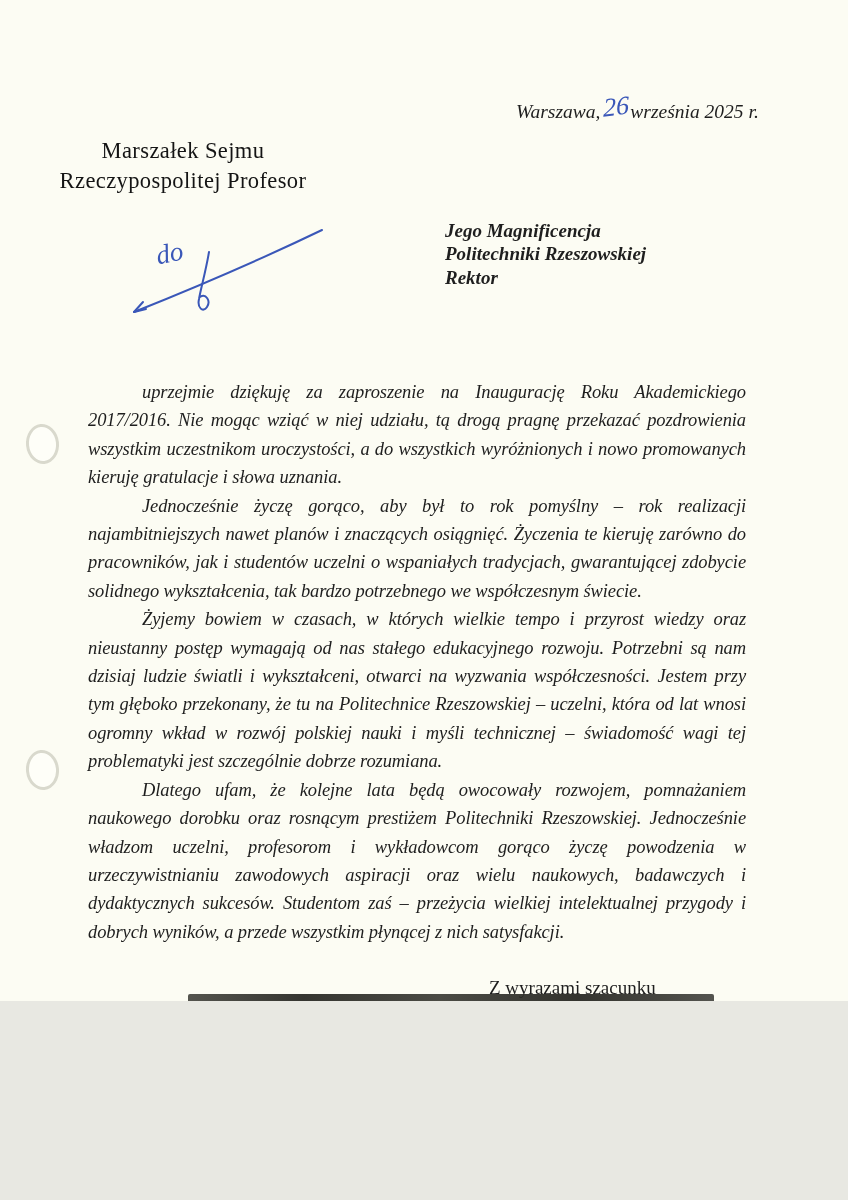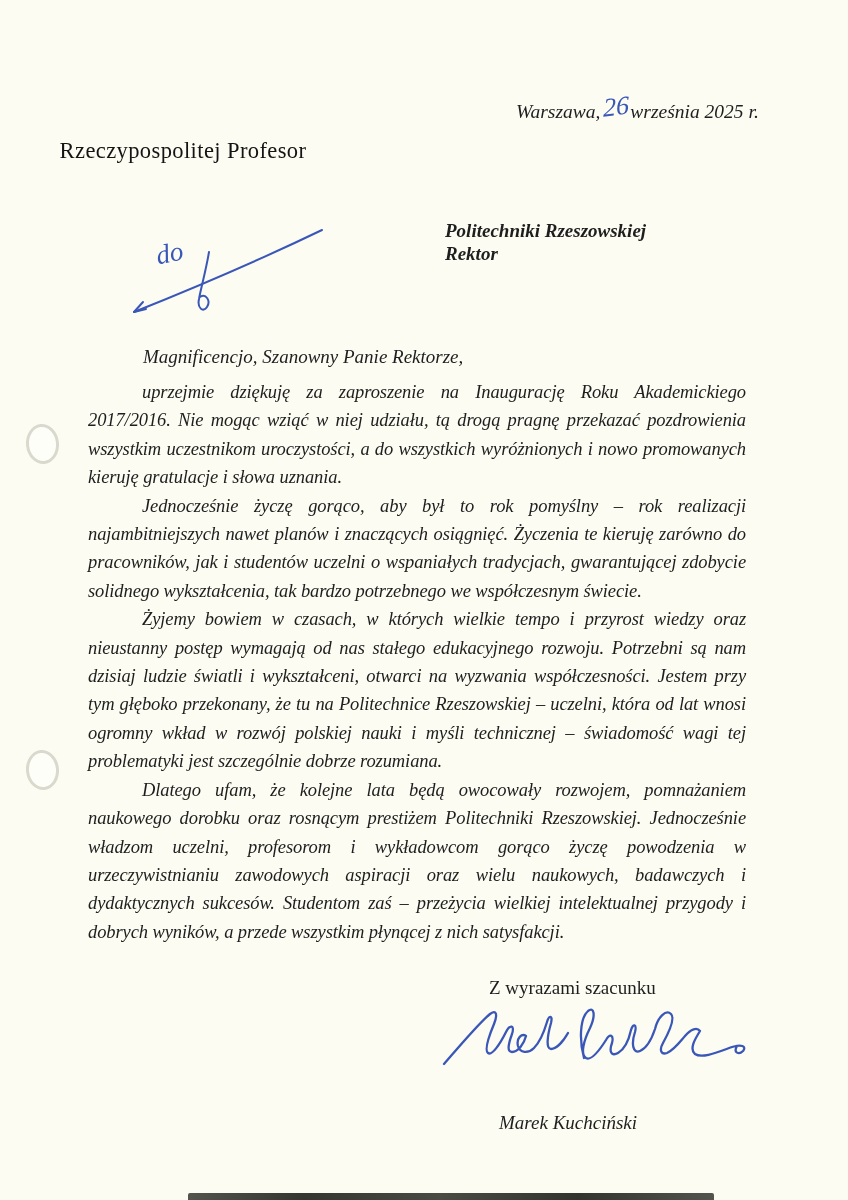--- a/index.html
+++ b/index.html
@@ -3,21 +3,21 @@
 <meta charset="utf-8">
 <style>
   :root{
     --ink:#3a57b8;
     --paper:#fcfcf3;
     --text:#1e1e1e;
   }
   html,body{margin:0;padding:0;background:#e8e8e2;}
   .page{
     position:relative;
-    width:848px;height:1200px;
+    width:848px;height:1001px;
     margin:0 auto;
     background:var(--paper);
     overflow:hidden;
     font-family:"Liberation Serif","DejaVu Serif",serif;
     color:var(--text);
   }
   
   .hole-punch{
     position:absolute;left:26px;width:27px;height:34px;
     border:3px solid #d9d9cd;border-radius:50%;
@@ -100,36 +100,37 @@
   <div class="hole-punch hp1"></div>
   <div class="hole-punch hp2"></div>
 
   <div class="dateline">
     <span>Warszawa,</span>
     <span class="day">26</span>
     <span>września 2025 r.</span>
   </div>
 
   <div class="letterhead">
+    <div>Marszałek Sejmu</div>
     <div>Rzeczypospolitej Profesor</div>
   </div>
 
   <svg class="annotation" width="230" height="115" viewBox="0 0 230 115" aria-hidden="true">
     <path d="M212,18 C158,44 84,76 24,100"></path>
     <path d="M36,97 L24,100 L33,90"></path>
     <path d="M99,40 C96,58 91,76 89,87 C87,96 93,101 97,95 C101,89 96,81 90,85"></path>
     <text x="46" y="48" transform="rotate(-11 70 40)">do</text>
   </svg>
 
   <div class="recipient">
+    <div>Jego Magnificencja</div>
     <div>Politechniki Rzeszowskiej</div>
     <div>Rektor</div>
   </div>
 
-  <div class="salutation">Magnificencjo, Szanowny Panie Rektorze,</div>
 
   <div class="body">
     <p>uprzejmie dziękuję za zaproszenie na Inaugurację Roku Akademickiego 2017/2016. Nie mogąc wziąć w niej udziału, tą drogą pragnę przekazać pozdrowienia wszystkim uczestnikom uroczystości, a do wszystkich wyróżnionych i nowo promowanych kieruję gratulacje i słowa uznania.</p>
     <p>Jednocześnie życzę gorąco, aby był to rok pomyślny – rok realizacji najambitniejszych nawet planów i znaczących osiągnięć. Życzenia te kieruję zarówno do pracowników, jak i studentów uczelni o wspaniałych tradycjach, gwarantującej zdobycie solidnego wykształcenia, tak bardzo potrzebnego we współczesnym świecie.</p>
     <p>Żyjemy bowiem w czasach, w których wielkie tempo i przyrost wiedzy oraz nieustanny postęp wymagają od nas stałego edukacyjnego rozwoju. Potrzebni są nam dzisiaj ludzie światli i wykształceni, otwarci na wyzwania współczesności. Jestem przy tym głęboko przekonany, że tu na Politechnice Rzeszowskiej – uczelni, która od lat wnosi ogromny wkład w rozwój polskiej nauki i myśli technicznej – świadomość wagi tej problematyki jest szczególnie dobrze rozumiana.</p>
     <p>Dlatego ufam, że kolejne lata będą owocowały rozwojem, pomnażaniem naukowego dorobku oraz rosnącym prestiżem Politechniki Rzeszowskiej. Jednocześnie władzom uczelni, profesorom i wykładowcom gorąco życzę powodzenia w urzeczywistnianiu zawodowych aspiracji oraz wielu naukowych, badawczych i dydaktycznych sukcesów. Studentom zaś – przeżycia wielkiej intelektualnej przygody i dobrych wyników, a przede wszystkim płynącej z nich satysfakcji.</p>
   </div>
 
   <div class="closing">Z wyrazami szacunku</div>
 

